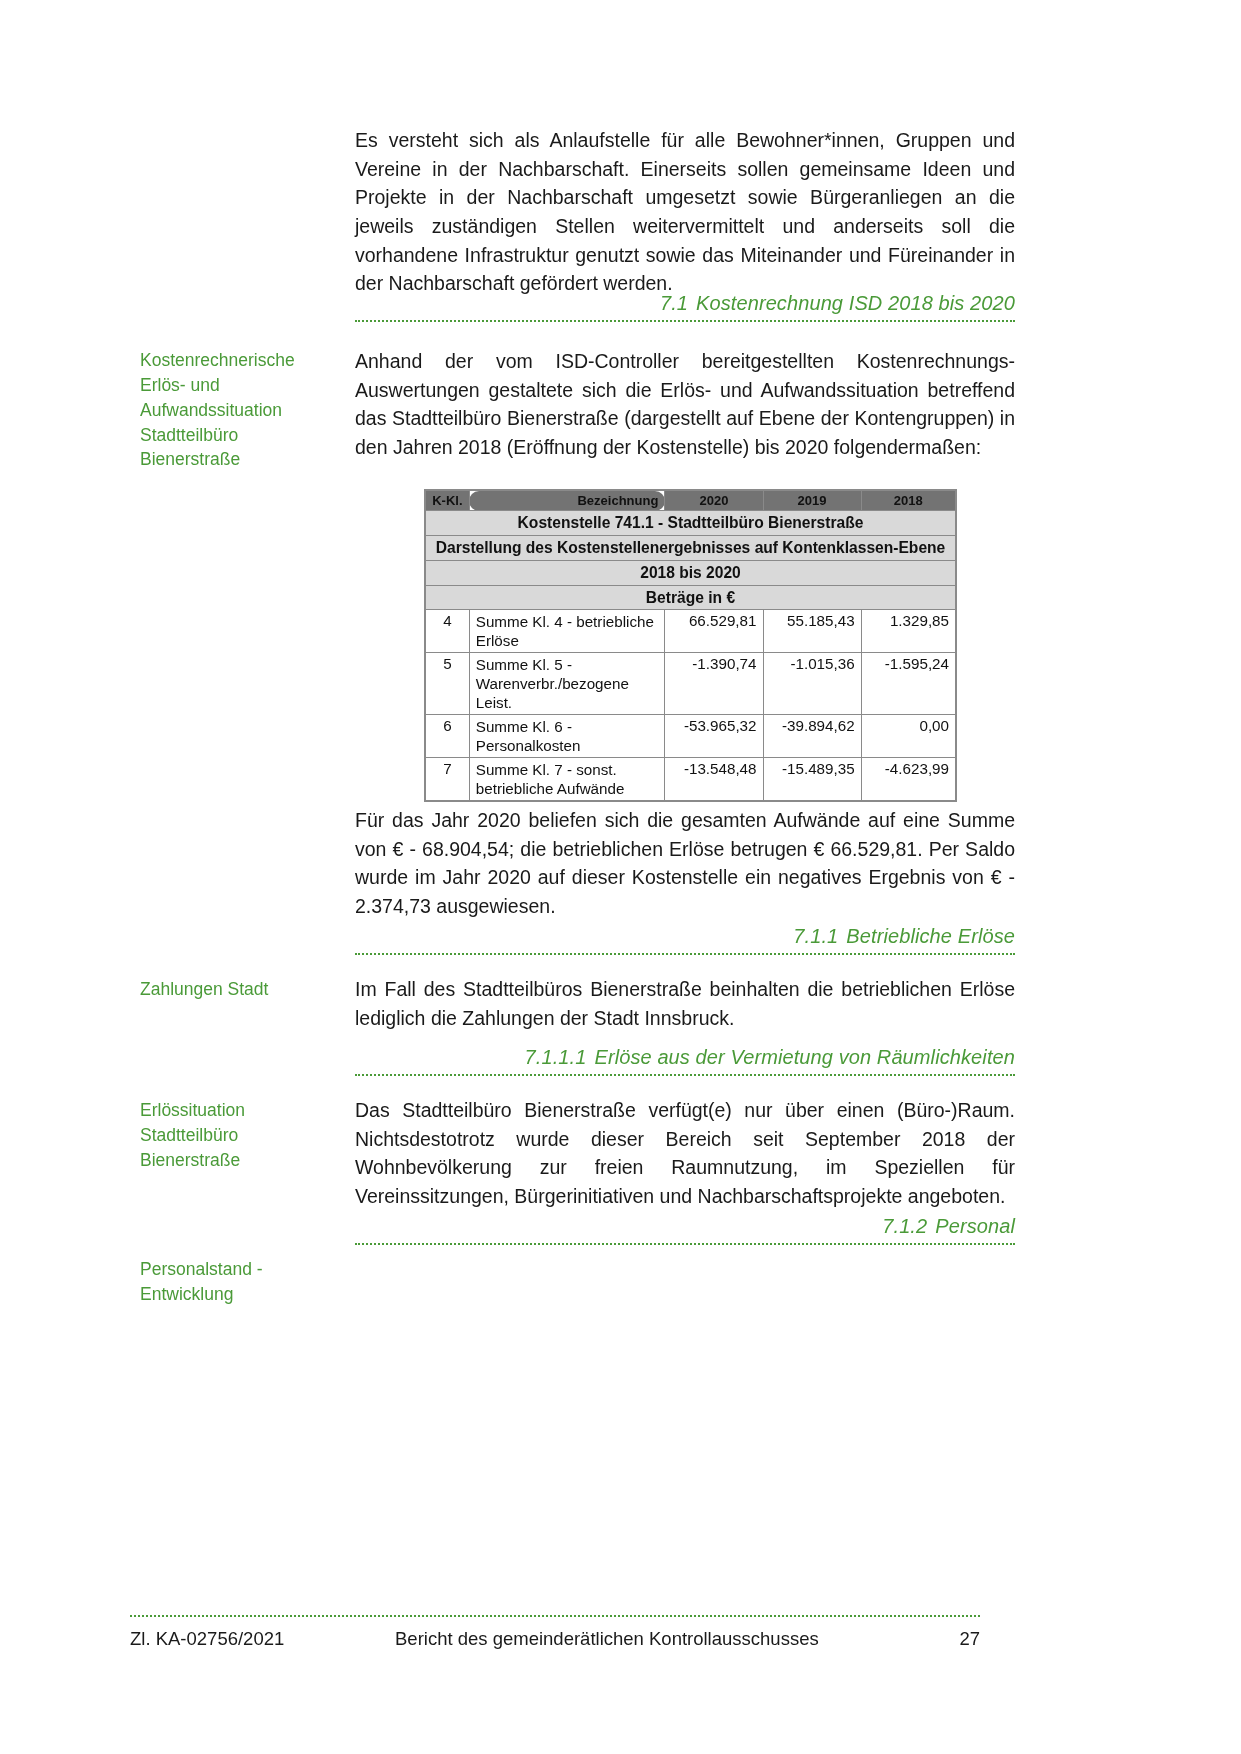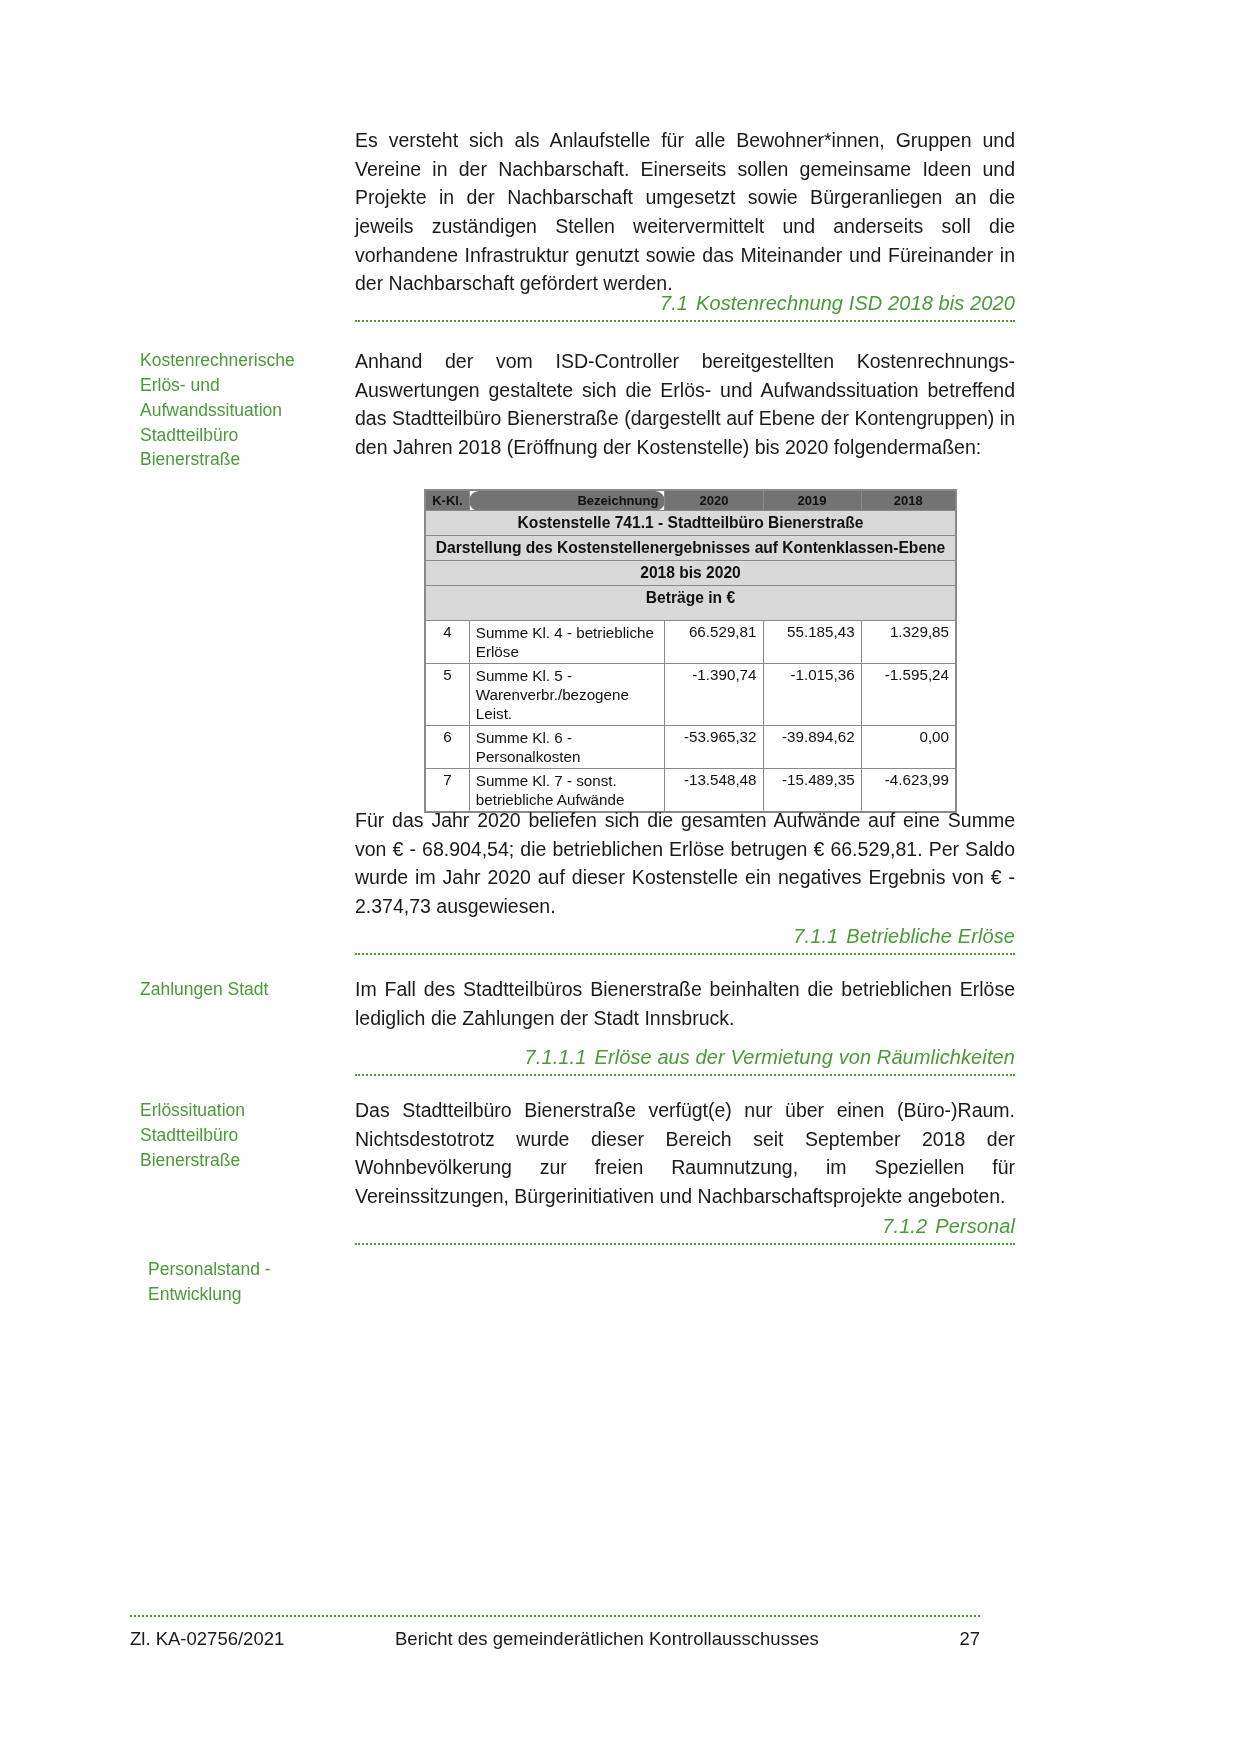--- a/index.html
+++ b/index.html
@@ -86,21 +86,21 @@
   .tbl-title td {
     background: #d9d9d9;
     text-align: center;
     font-weight: bold;
     border: none;
     padding: 3px 6px 2px 6px;
     font-size: 15.6px;
     line-height: 1.28;
   }
   .tbl-title td.last {
-    padding-bottom: 12px;
+    padding-bottom: 1px;
   }
   thead th {
     background: #737373;
     font-weight: bold;
     font-size: 13px;
     text-align: center;
     padding: 3px 6px;
   }
   thead th.bez {
     text-align: right;
@@ -253,21 +253,21 @@
   <div class="margin-col" style="top:1098px;">Erlössituation Stadtteilbüro Bienerstraße</div>
   <div class="body-col" style="top:1096px;">Das Stadtteilbüro Bienerstraße verfügt(e) nur über einen (Büro-)Raum. Nichtsdestotrotz wurde dieser Bereich seit September 2018 der Wohnbevölkerung zur freien Raumnutzung, im Speziellen für Vereinssitzungen, Bürgerinitiativen und Nachbarschaftsprojekte angeboten.</div>
 
   <div class="heading-row" style="top:1215px;">
     <div class="heading">
       <span class="num">7.1.2</span><span>Personal</span>
     </div>
     <div class="dotted-rule"></div>
   </div>
 
-  <div class="margin-col" style="top:1257px;margin-left:8px;">Personalstand - Entwicklung</div>
+  <div class="margin-col" style="top:1257px;">Personalstand - Entwicklung</div>
 
   <div class="footer-rule"></div>
   <div class="footer">
     <span class="nowrap">Zl. KA-02756/2021</span>
     <span class="mid">Bericht des gemeinderätlichen Kontrollausschusses</span>
     <span>27</span>
   </div>
 
 </div>
 

